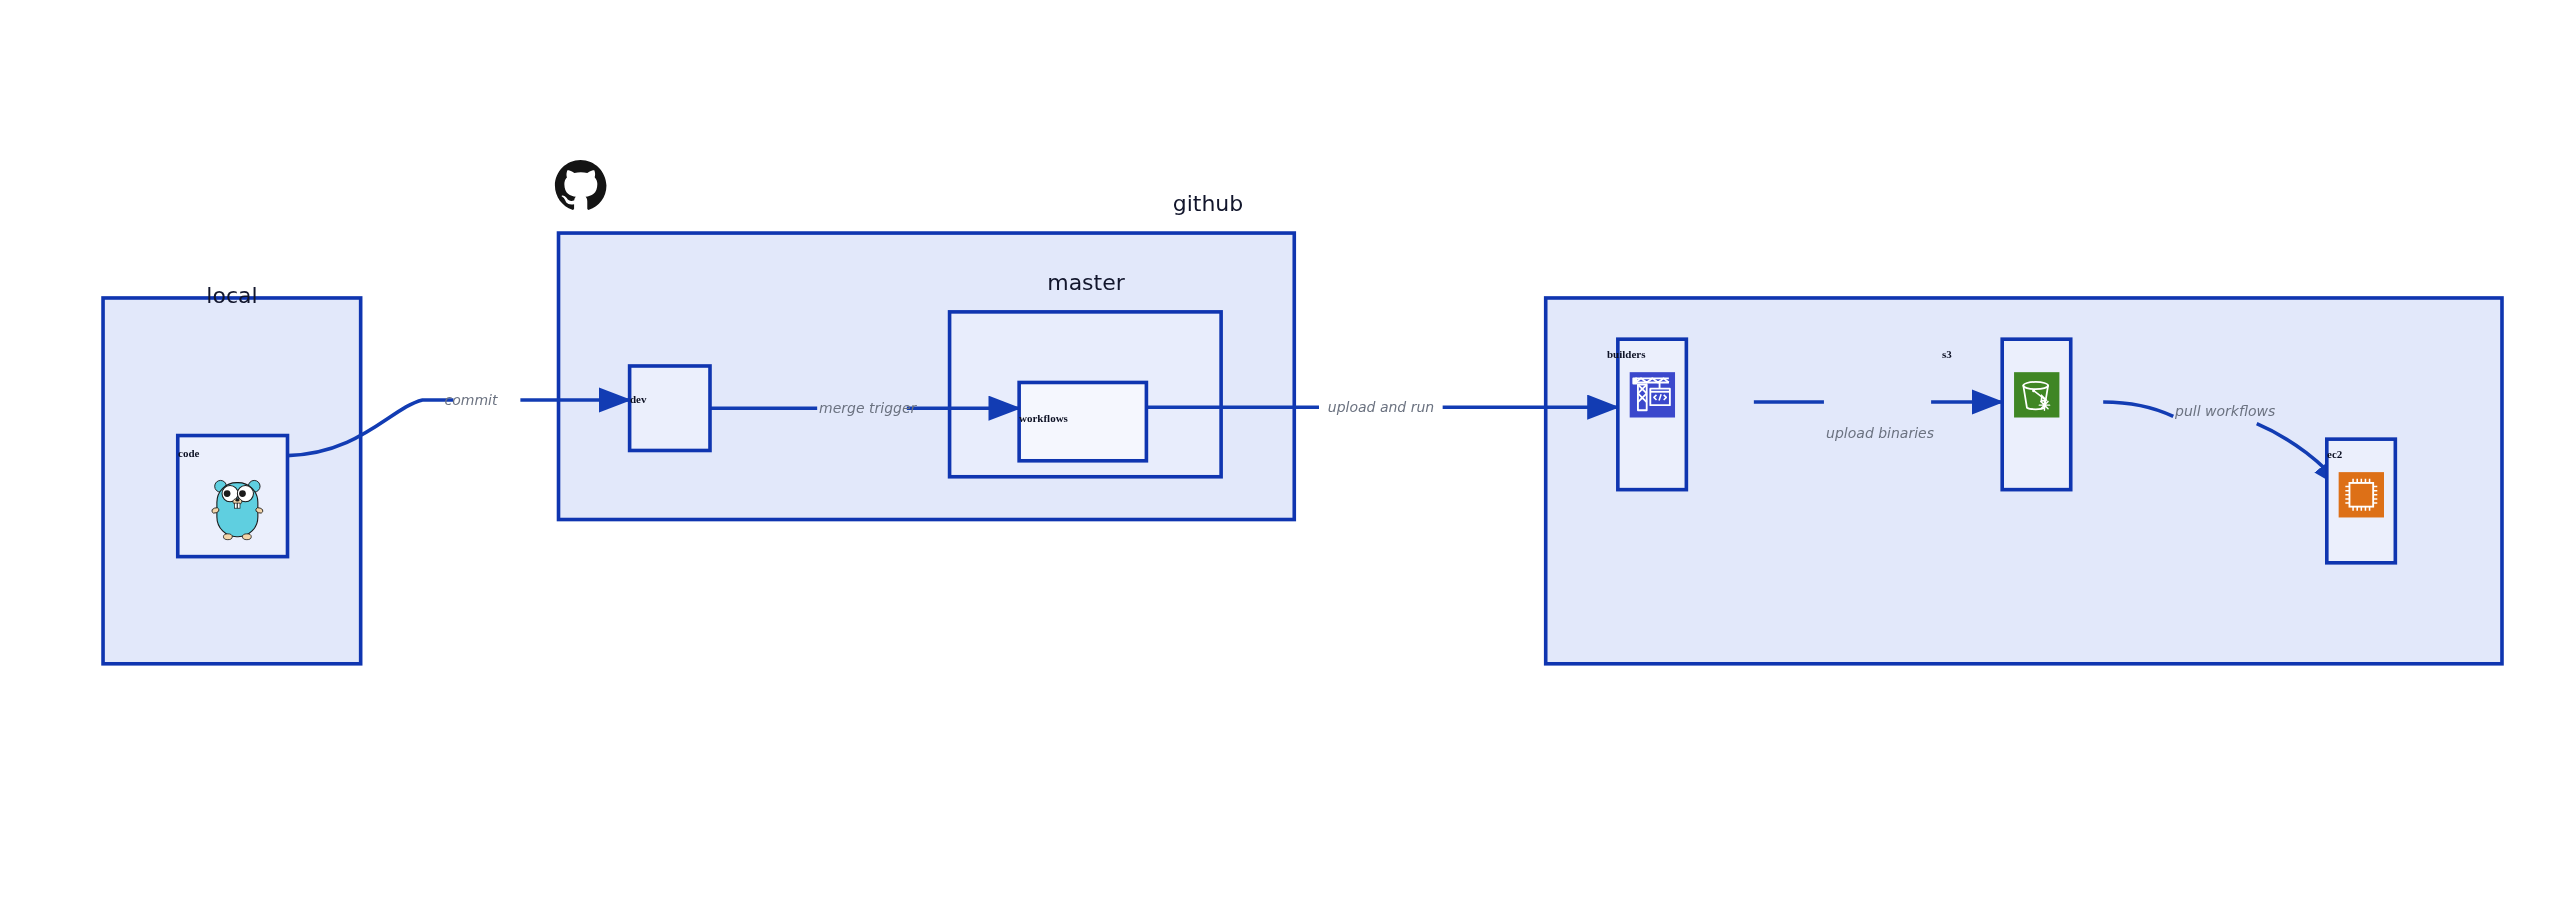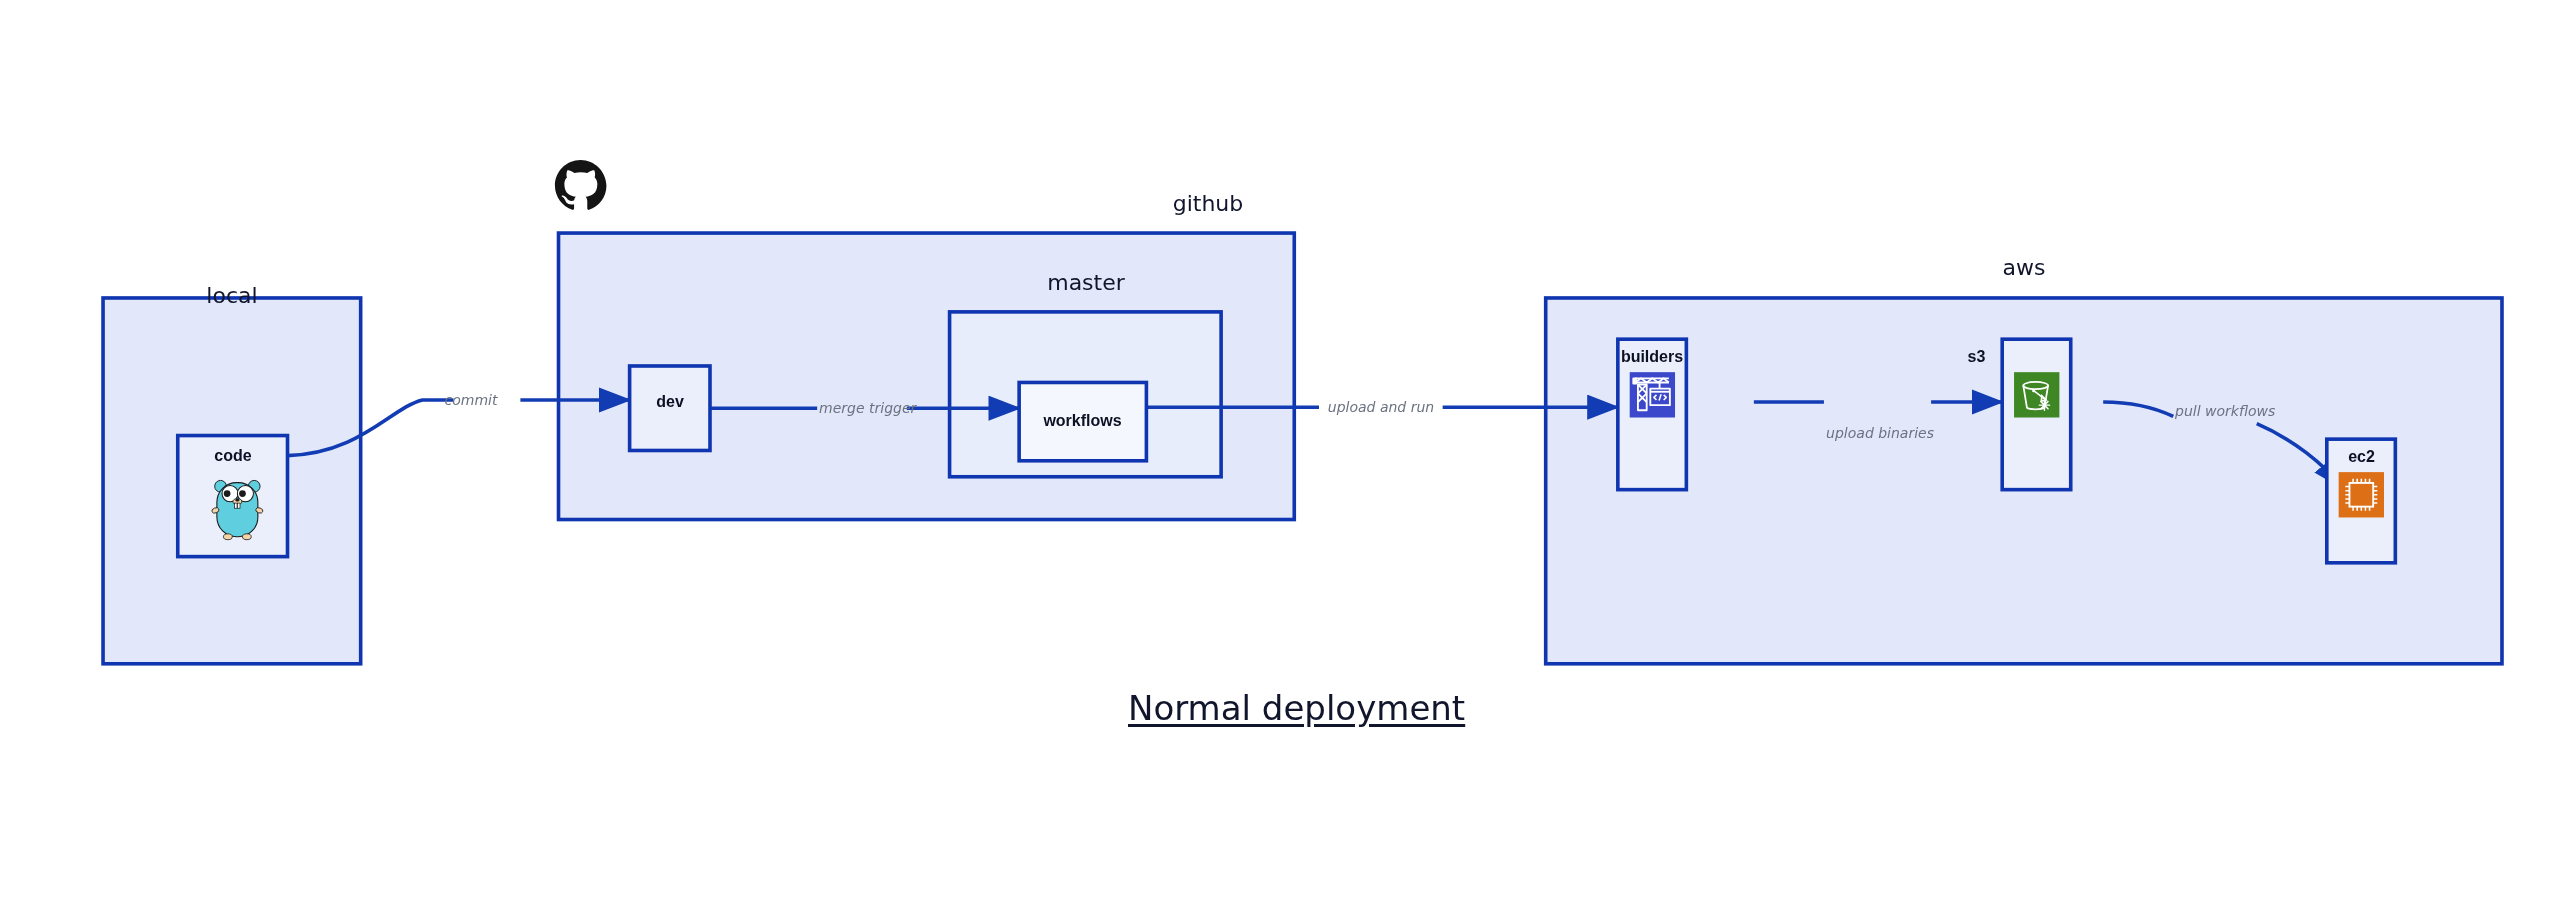--- a/index.html
+++ b/index.html
@@ -30,26 +30,26 @@
     position: absolute;
     font-size: 22px;
     color: #12162c;
     font-family: "DejaVu Sans", "Liberation Sans", sans-serif;
     white-space: nowrap;
     text-align: center;
     font-weight: 400;
   }
   .nodelabel {
     position: absolute;
-    font-size: 16px;
+    font-size: 11px;
     font-weight: bold;
     color: #0d1124;
     white-space: nowrap;
-    text-align: center;
-    font-family: Liberation Sans, sans-serif;
+    text-align: left;
+    font-family: Liberation Serif, serif;
   }
   .edgelabel {
     position: absolute;
     font-size: 14px;
     font-style: italic;
     color: #6b7280;
     background: transparent;
     white-space: nowrap;
     text-align: center;
     font-family: "DejaVu Sans", "Liberation Sans", sans-serif;
@@ -202,21 +202,20 @@
       </g>
     </g>
   </svg>
 
   <div class="grouplabel" style="left:103px; top:255px; width:258px;margin-top:28px;">local</div>
 
   <div class="grouplabel" style="left:1123px; top:191px; width:170px;">github</div>
 
   <div class="grouplabel" style="left:950px; top:270px; width:272px;">master</div>
 
-  <div class="grouplabel" style="left:1546px; top:255px; width:956px;">aws</div>
 
   <div class="nodelabel" style="left:178px; top:447px; width:110px;">code</div>
 
   <div class="nodelabel" style="left:630px; top:393px; width:80px;">dev</div>
 
   <div class="nodelabel" style="left:1019px; top:412px; width:127px;">workflows</div>
 
   <div class="nodelabel" style="left:1607px; top:348px; width:90px;">builders</div>
 
   <div class="nodelabel" style="left:1942px; top:348px; width:69px;">s3</div>
@@ -236,16 +235,15 @@
   </div>
 
   <div class="edgelabel" style="left:1824px; top:394px; width:107px;margin-top:31px;">
     <span>upload binaries</span>
   </div>
 
   <div class="edgelabel" style="left:2173px; top:403px; width:83px;">
     <span>pull workflows</span>
   </div>
 
-  <div class="maintitle" style="left:1128px; top:688px;">Normal deployment</div>
 
 </div>
 
 
 </body></html>

